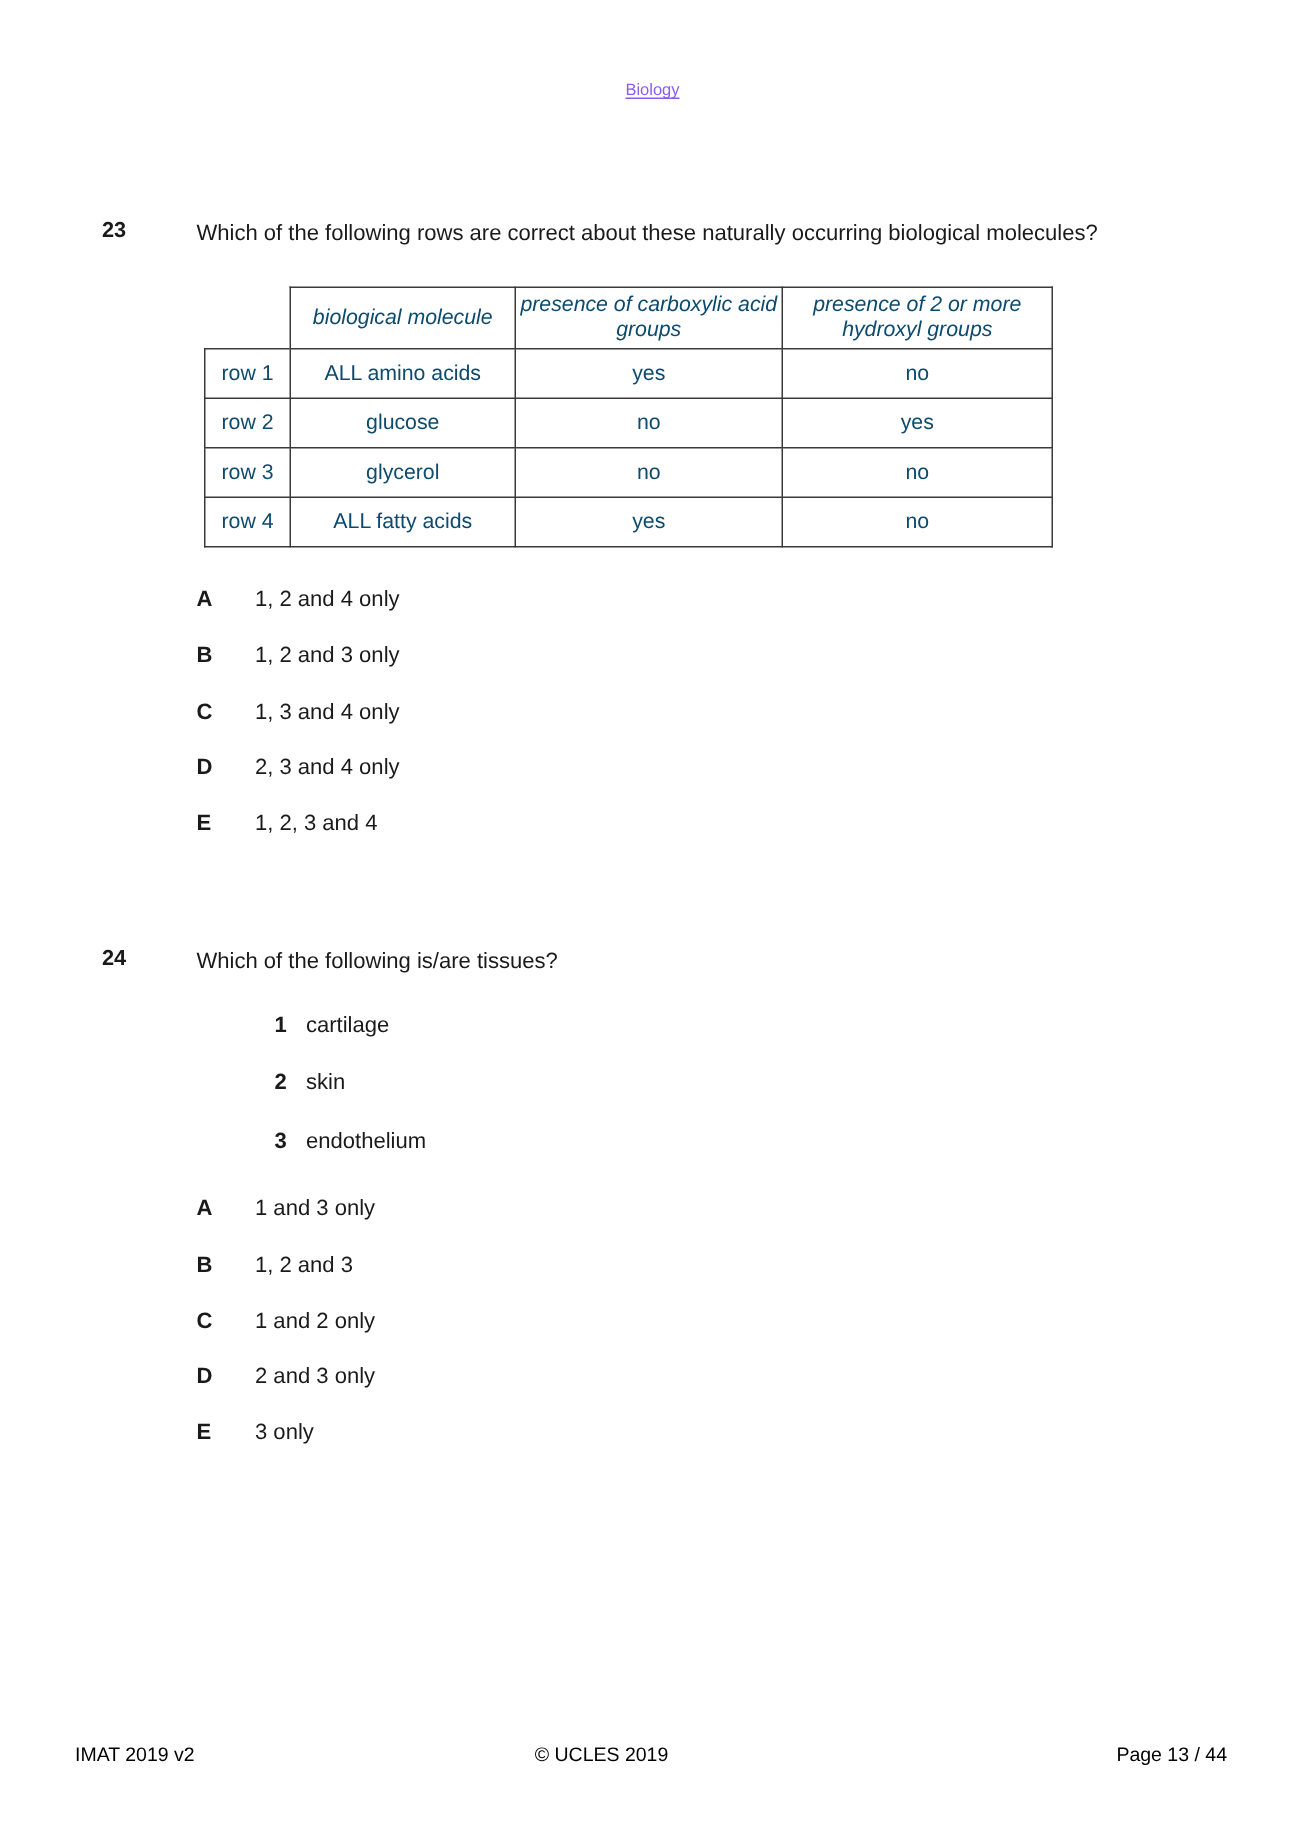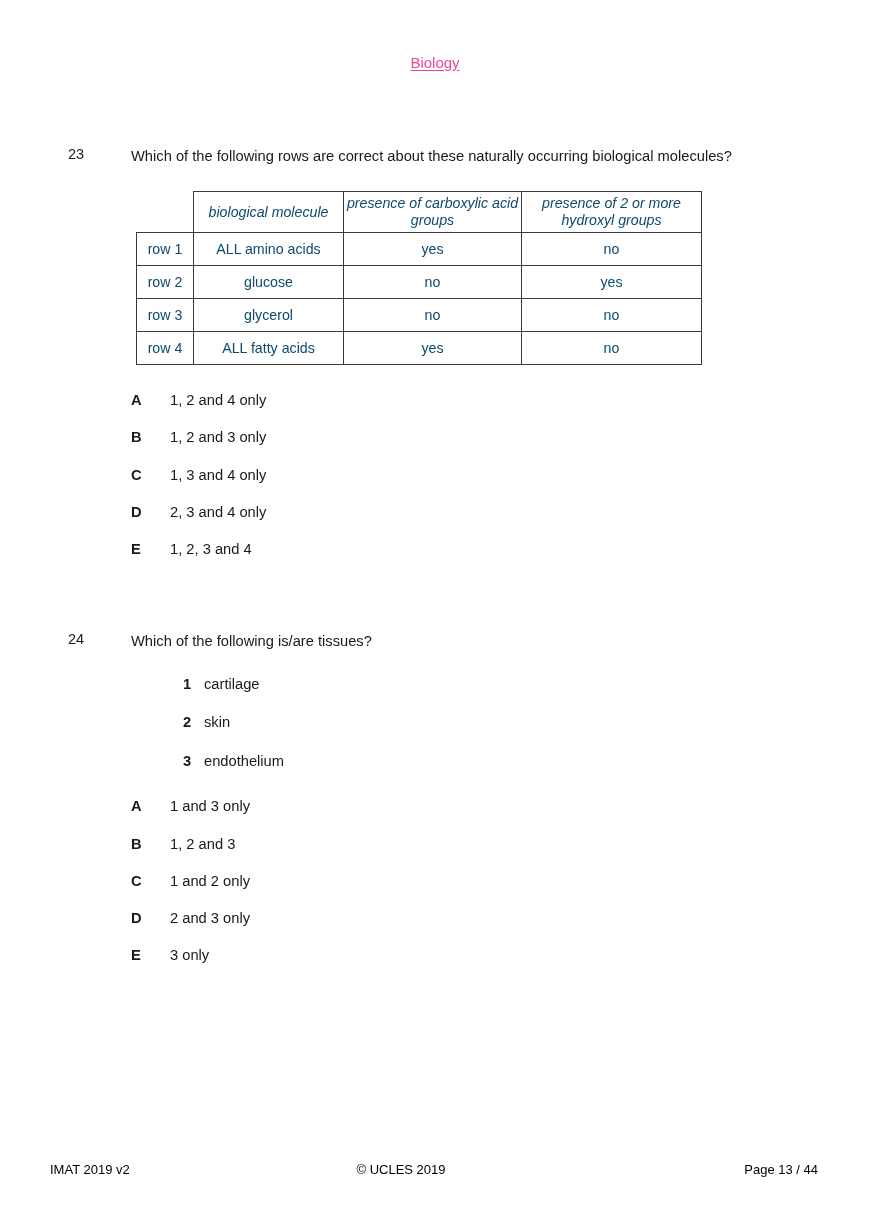--- a/index.html
+++ b/index.html
@@ -17,43 +17,43 @@
     overflow: hidden;
   }
 
   
   .page-header {
     position: absolute;
     top: 54px;
     left: 0;
     width: 870px;
     text-align: center;
-    font-size: 15px;
-    color: #ec4899;
+    font-size: 11px;
+    color: #8b5cf6;
   }
   .page-header span {
     text-decoration: underline;
     text-underline-offset: 2px;
   }
 
   
   .question {
     position: absolute;
     left: 0;
     width: 870px;
   }
   #question-23 { top: 146px; }
   #question-24 { top: 631px; }
 
   .q-number {
     position: absolute;
     left: 68px;
     top: 0;
     font-size: 14.5px;
-    font-weight: normal;
+    font-weight: bold;
     letter-spacing: -0.1px;
   }
   .q-stem {
     position: absolute;
     left: 131px;
     top: 0;
     font-size: 14.7px;
     line-height: 20px;
     white-space: nowrap;
   }

